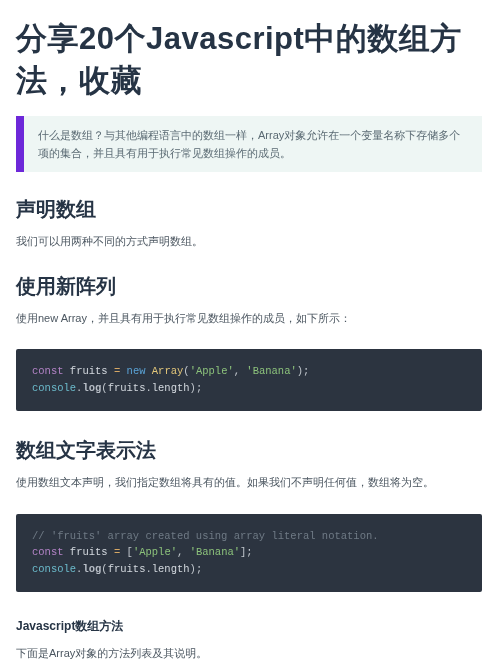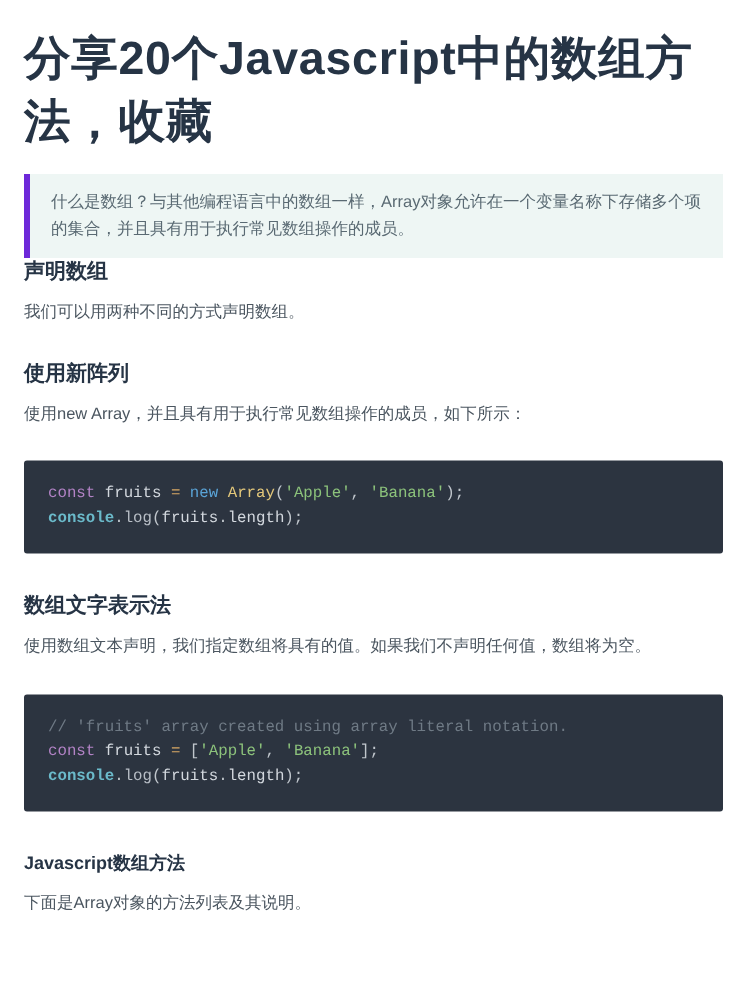--- a/index.html
+++ b/index.html
@@ -12,28 +12,29 @@
   }
   .main-title {
     font-size: 31px;
     font-weight: 700;
     color: #263445;
     margin-bottom: 14px;
     letter-spacing: 0.5px;
   }
   .callout {
     background: #eef6f4;
-    border-left: 4px solid #6d28d9;
+    border-left: 8px solid #6d28d9;
     padding: 10px 12px 10px 14px;
     font-size: 11px;
     color: #5a6a73;
     line-height: 1.65;
+    margin-bottom: 24px;
   }
   .section-h {
-    font-size: 14px;
+    font-size: 20px;
     font-weight: 700;
     color: #263445;
     margin-bottom: 10px;
   }
   .body-text {
     font-size: 11px;
     color: #4b5660;
     line-height: 1.6;
     margin-bottom: 22px;
   }
@@ -48,22 +49,22 @@
     white-space: pre;
     overflow-x: auto;
   }
   .tk-kw   { color: #b383c6; font-family: Liberation Mono, monospace; }
   .tk-var  { color: #d3d8de; }
   .tk-op   { color: #d6a764; }
   .tk-new  { color: #5aa3d6; }
   .tk-cls  { color: #e3c77a; }
   .tk-pun  { color: #c0c6cc; }
   .tk-str  { color: #8cc27b; }
-  .tk-obj  { color: #6bbaca; font-weight: bold; }
-  .tk-mth  { color: #b8bec6; }
+  .tk-obj  { color: #6bbaca; }
+  .tk-mth  { color: #b8bec6; font-weight: bold; }
   .tk-prop { color: #d3d8de; }
   .tk-cmt  { color: #6f7a85; }
   .sec-gap { margin-top: 4px; }
 </style>
 </head>
 <body>
 
 <h1 class="main-title">分享20个Javascript中的数组方法，收藏</h1>
 
 <div class="callout">什么是数组？与其他编程语言中的数组一样，Array对象允许在一个变量名称下存储多个项的集合，并且具有用于执行常见数组操作的成员。</div>

